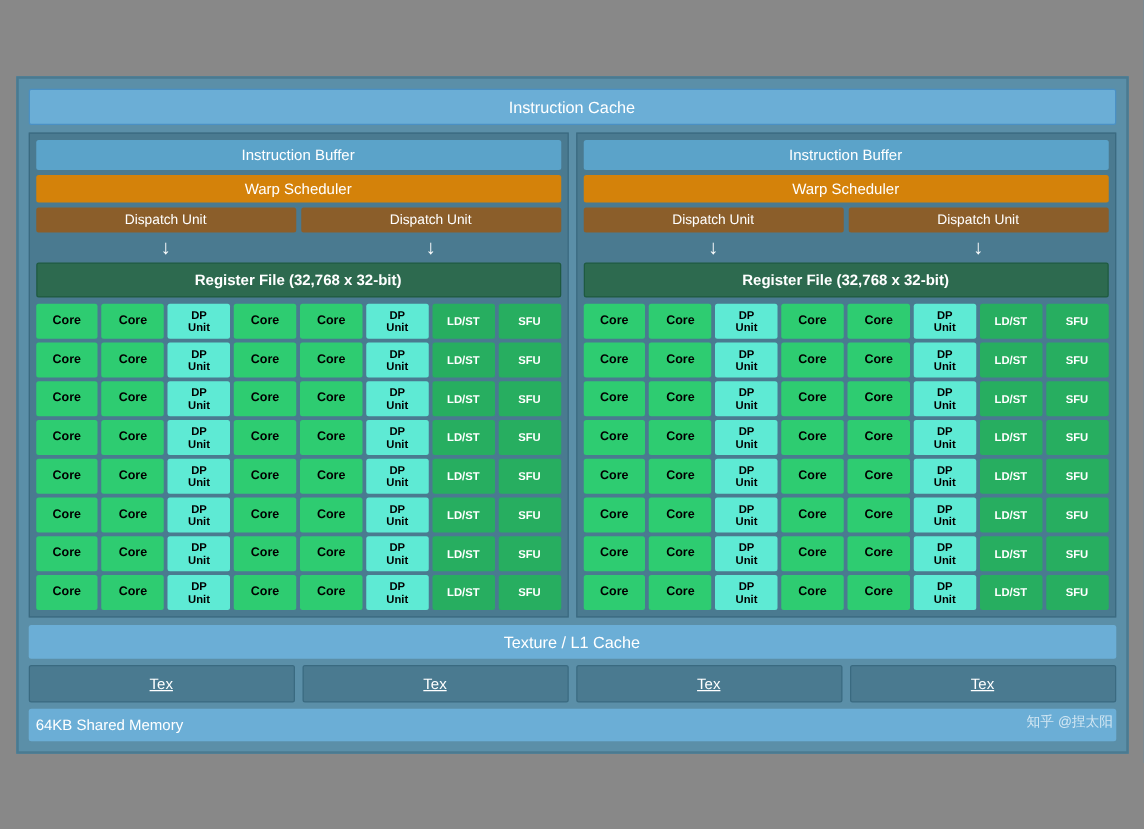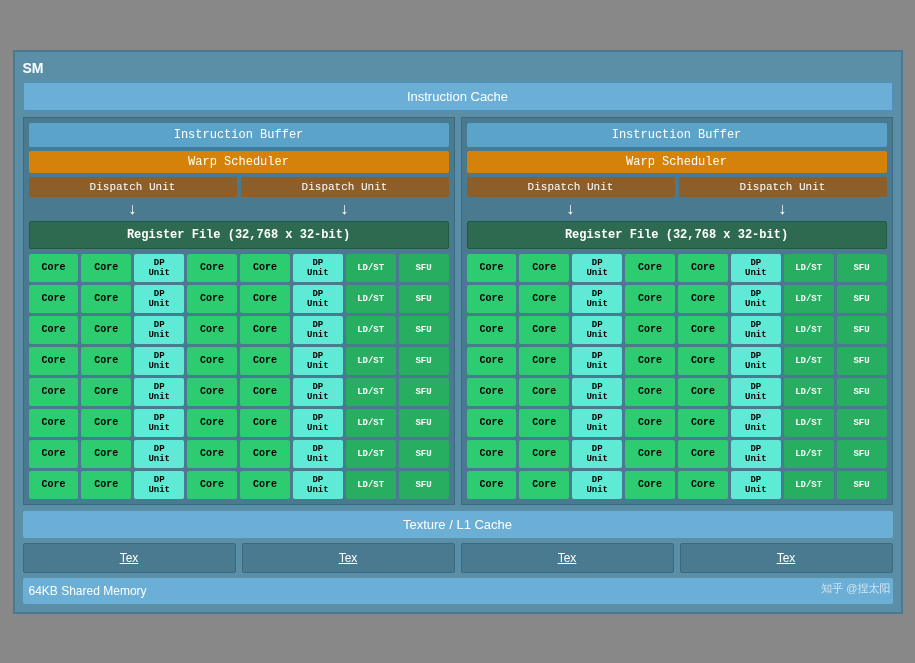--- a/index.html
+++ b/index.html
@@ -30,21 +30,20 @@
       text-align: center;
       padding: 6px;
       color: white;
       font-size: 13px;
       margin-bottom: 6px;
       border-radius: 2px;
     }
     .two-col {
       display: flex;
       gap: 6px;
-      font-family: Liberation Mono, monospace;
     }
     .half {
       flex: 1;
       background: #4a7a90;
       border: 1px solid #3a6a80;
       padding: 5px;
     }
     .instr-buffer {
       background: #5ba3c9;
       text-align: center;
@@ -179,21 +178,20 @@
       bottom: 16px;
       right: 10px;
       color: rgba(255,255,255,0.7);
       font-size: 11px;
     }
   </style>
 </head>
 <body>
 
 <div class="sm-container">
-  <div class="sm-label">SM</div>
 
   <div class="instruction-cache">Instruction Cache</div>
 
   <div class="two-col">
 
     <div class="half">
       <div class="instr-buffer">Instruction Buffer</div>
       <div class="warp-scheduler">Warp Scheduler</div>
       <div class="dispatch-row">
         <div class="dispatch-unit">Dispatch Unit</div>

